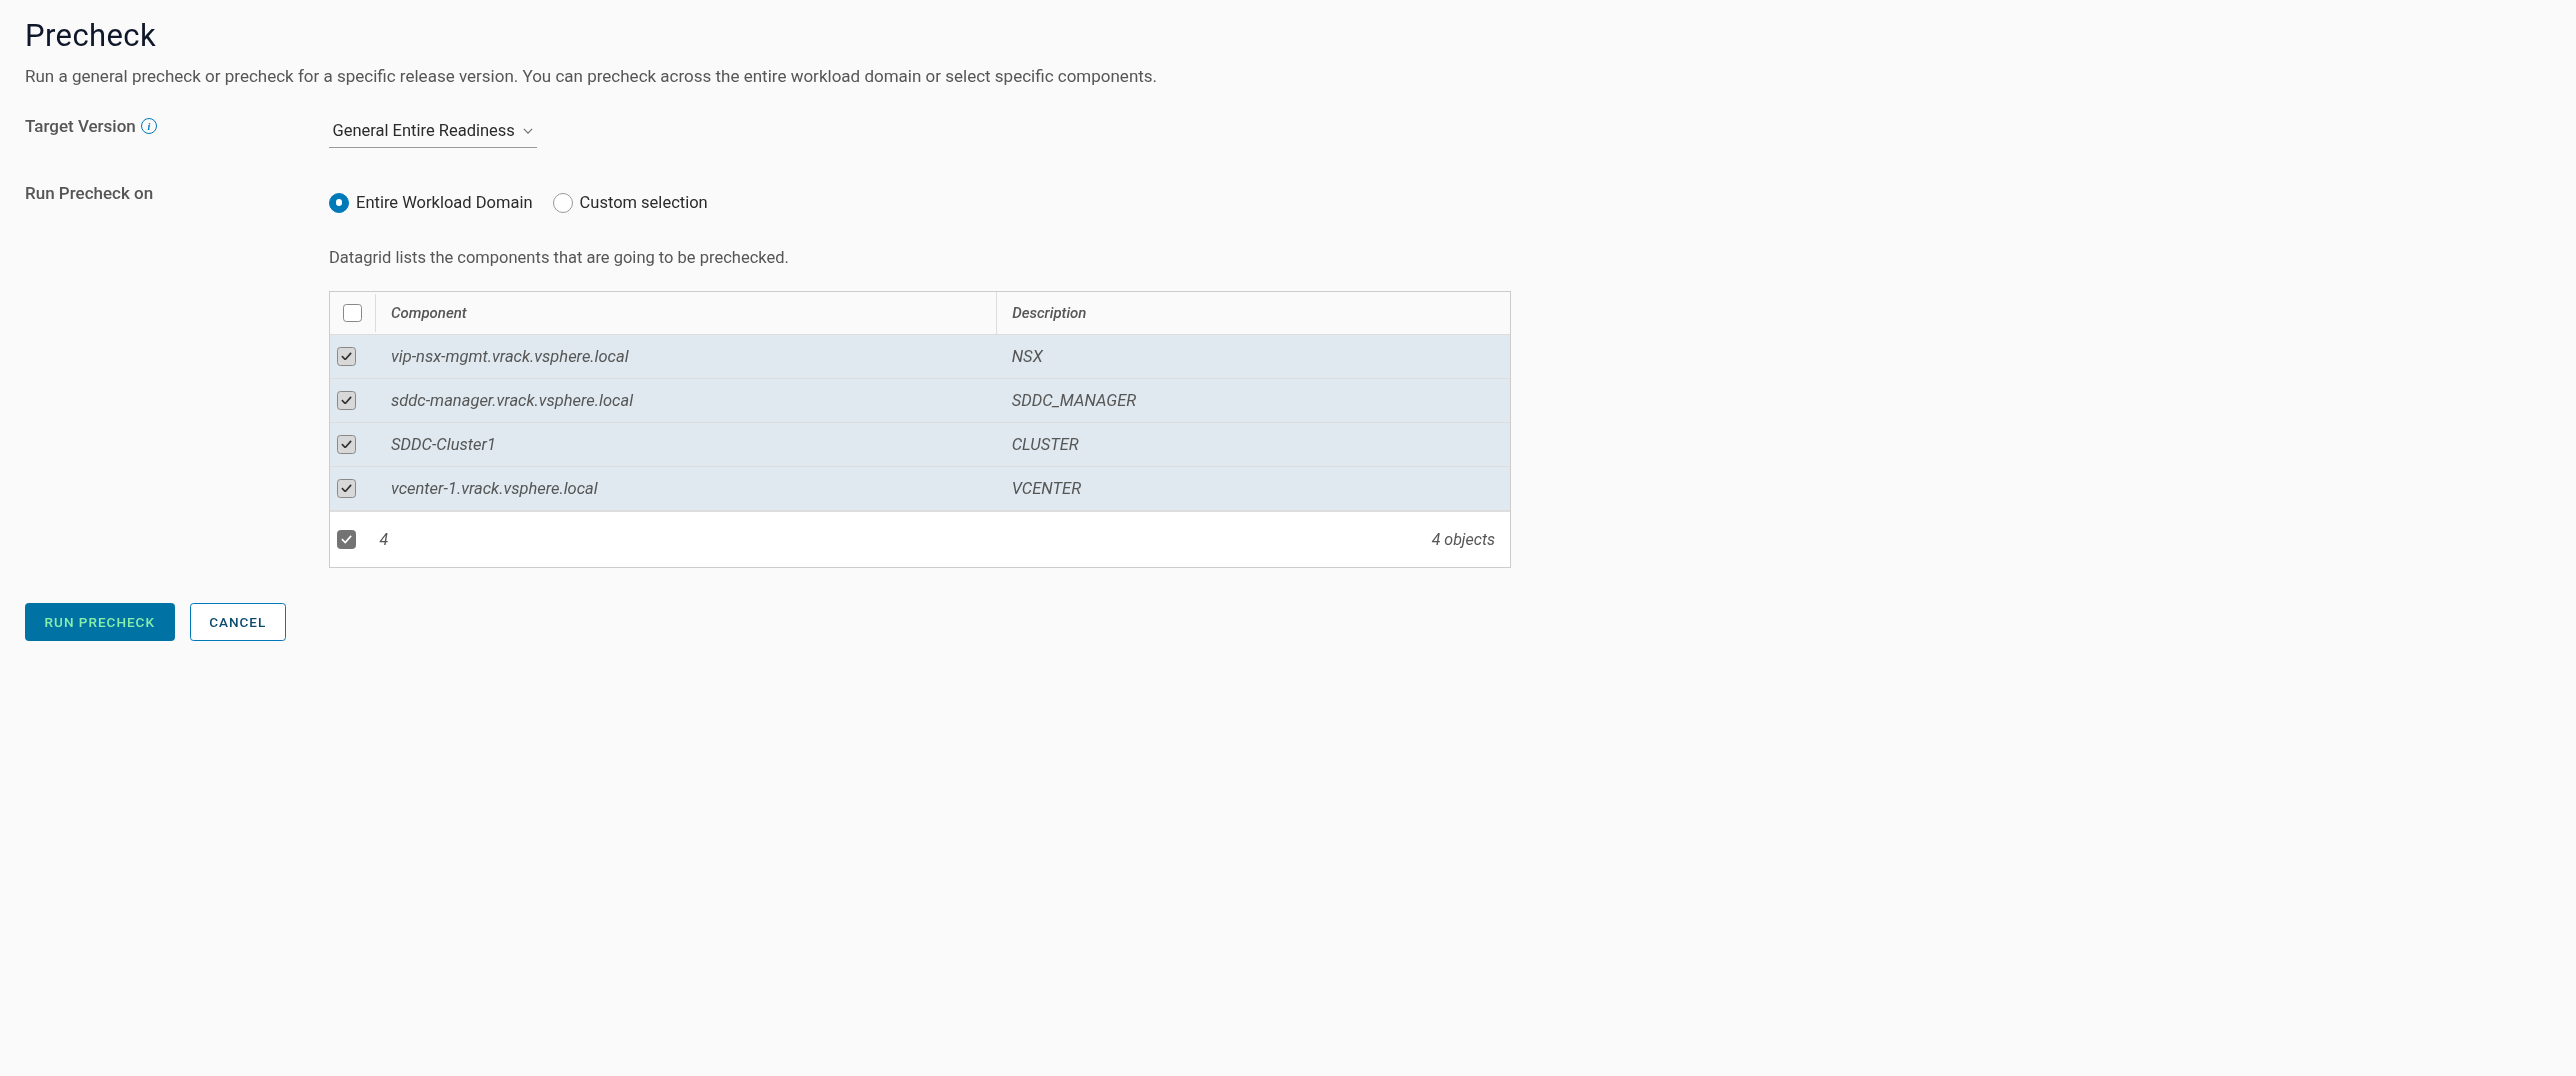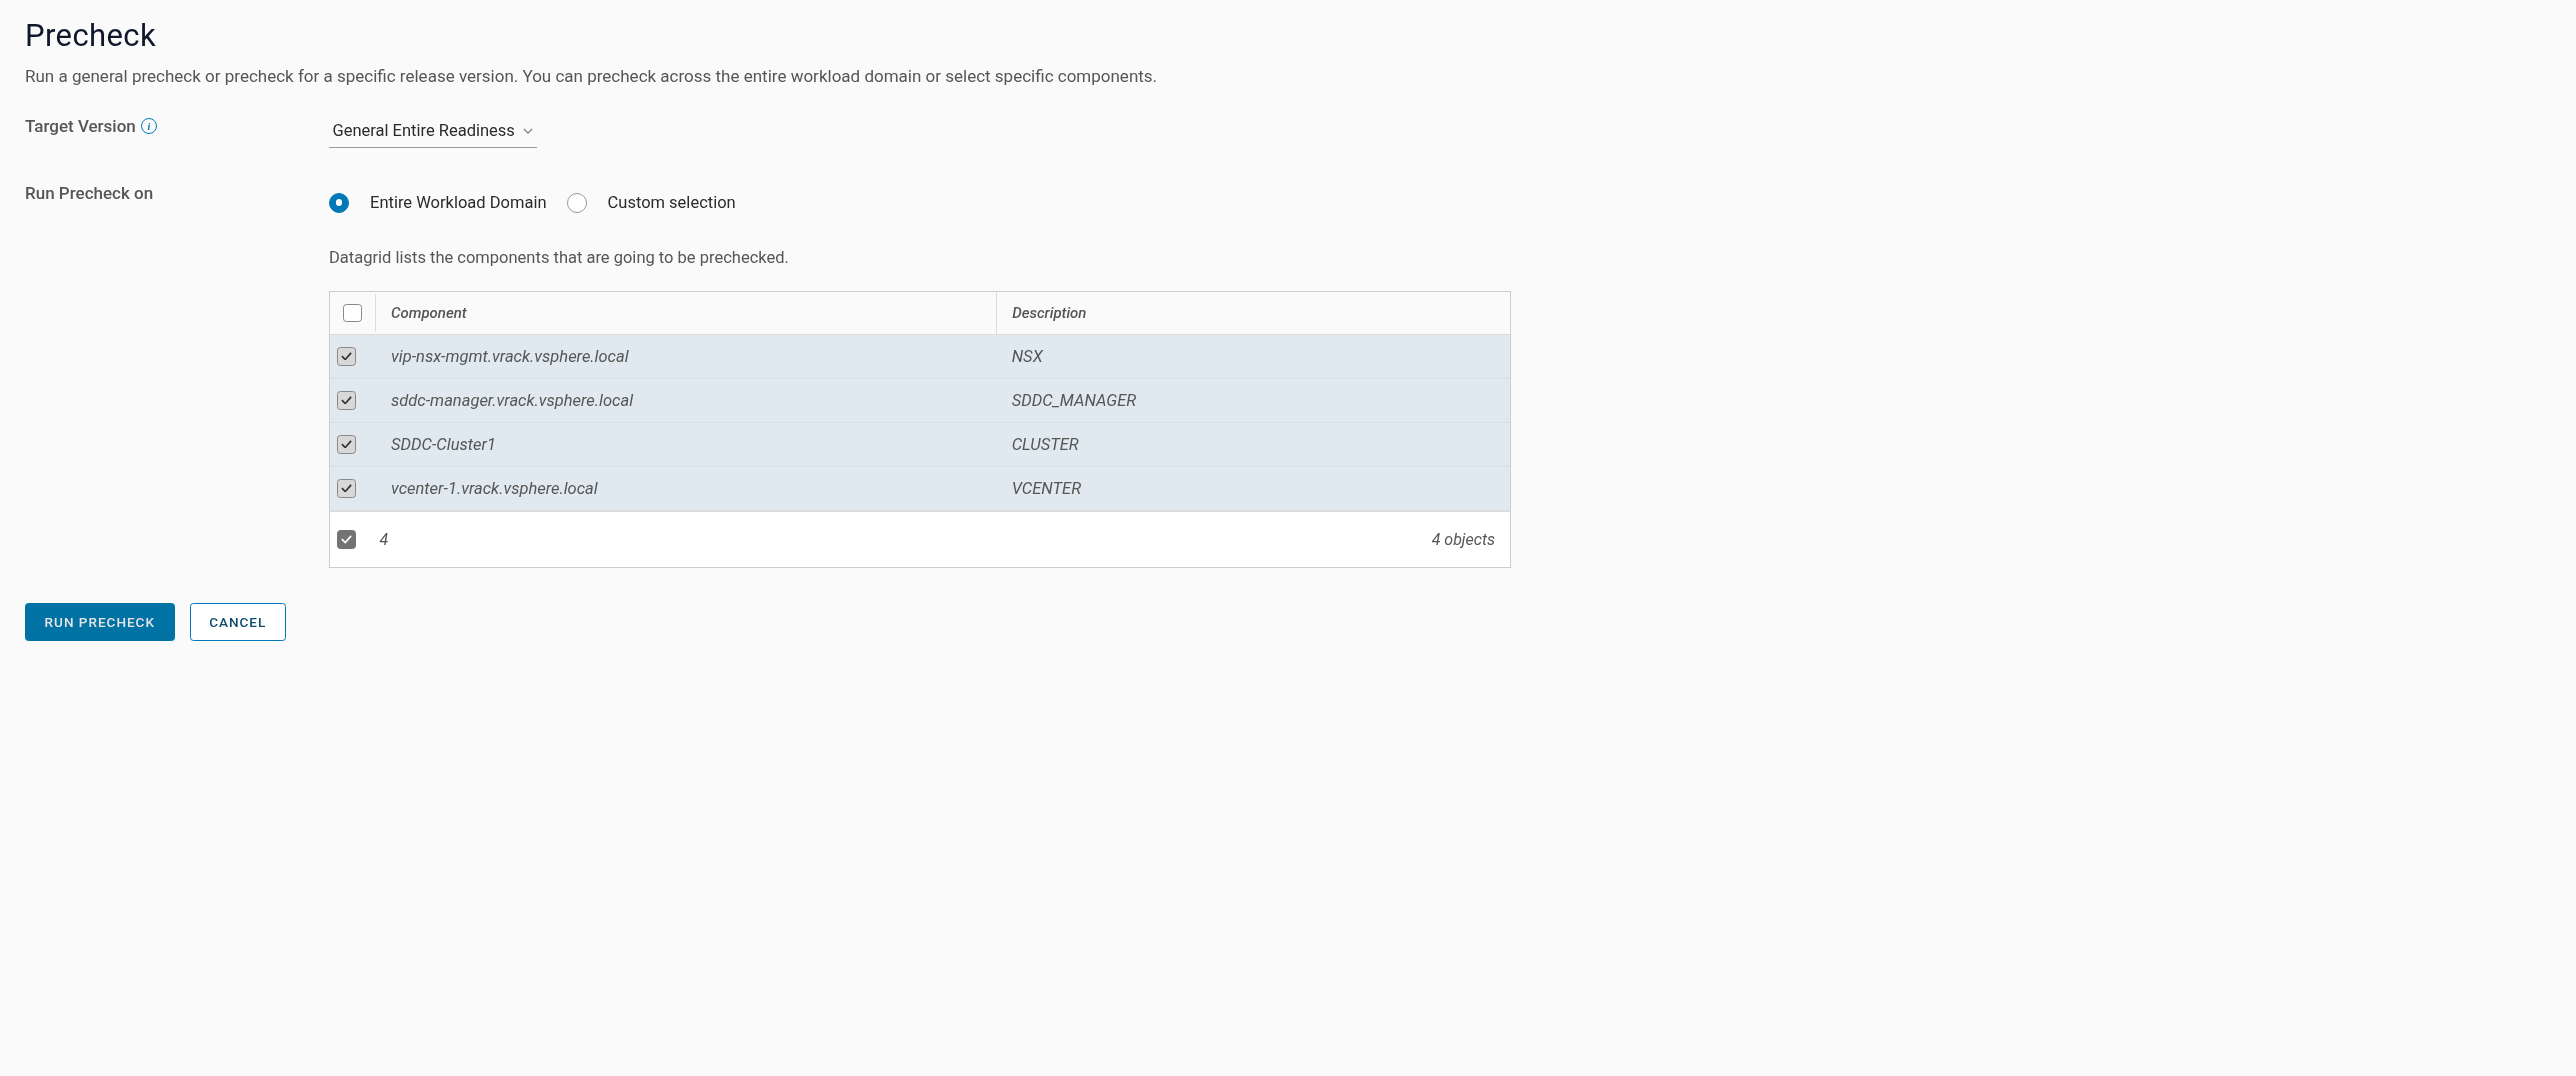--- a/index.html
+++ b/index.html
@@ -70,21 +70,21 @@
     .radio-group {
       display: flex;
       gap: 20px;
       align-items: center;
       margin-bottom: 35px;
       padding-top: 10px;
     }
     .radio-item {
       display: flex;
       align-items: center;
-      gap: 21px;
+      gap: 7px;
       cursor: pointer;
     }
     .radio-circle {
       width: 20px;
       height: 20px;
       border: 1.3px solid #999;
       border-radius: 50%;
       display: flex;
       align-items: center;
       justify-content: center;
@@ -183,21 +183,21 @@
       font-size: 13.5px;
       letter-spacing: 1px;
       text-transform: uppercase;
       padding: 10px 18.6px;
       border-radius: 3.4px;
       cursor: pointer;
       font-weight: 500;
     }
     .btn-primary {
       background: #0072a3;
-      color: #e5e5e5;
+      color: #86efac;
       border: 0.8px solid #0072a3;
       text-align: right;
     }
     .btn-secondary {
       background: #fff;
       color: #0c4a6e;
       border: 0.8px solid #0079b8;
     }
   </style>
 </head>

